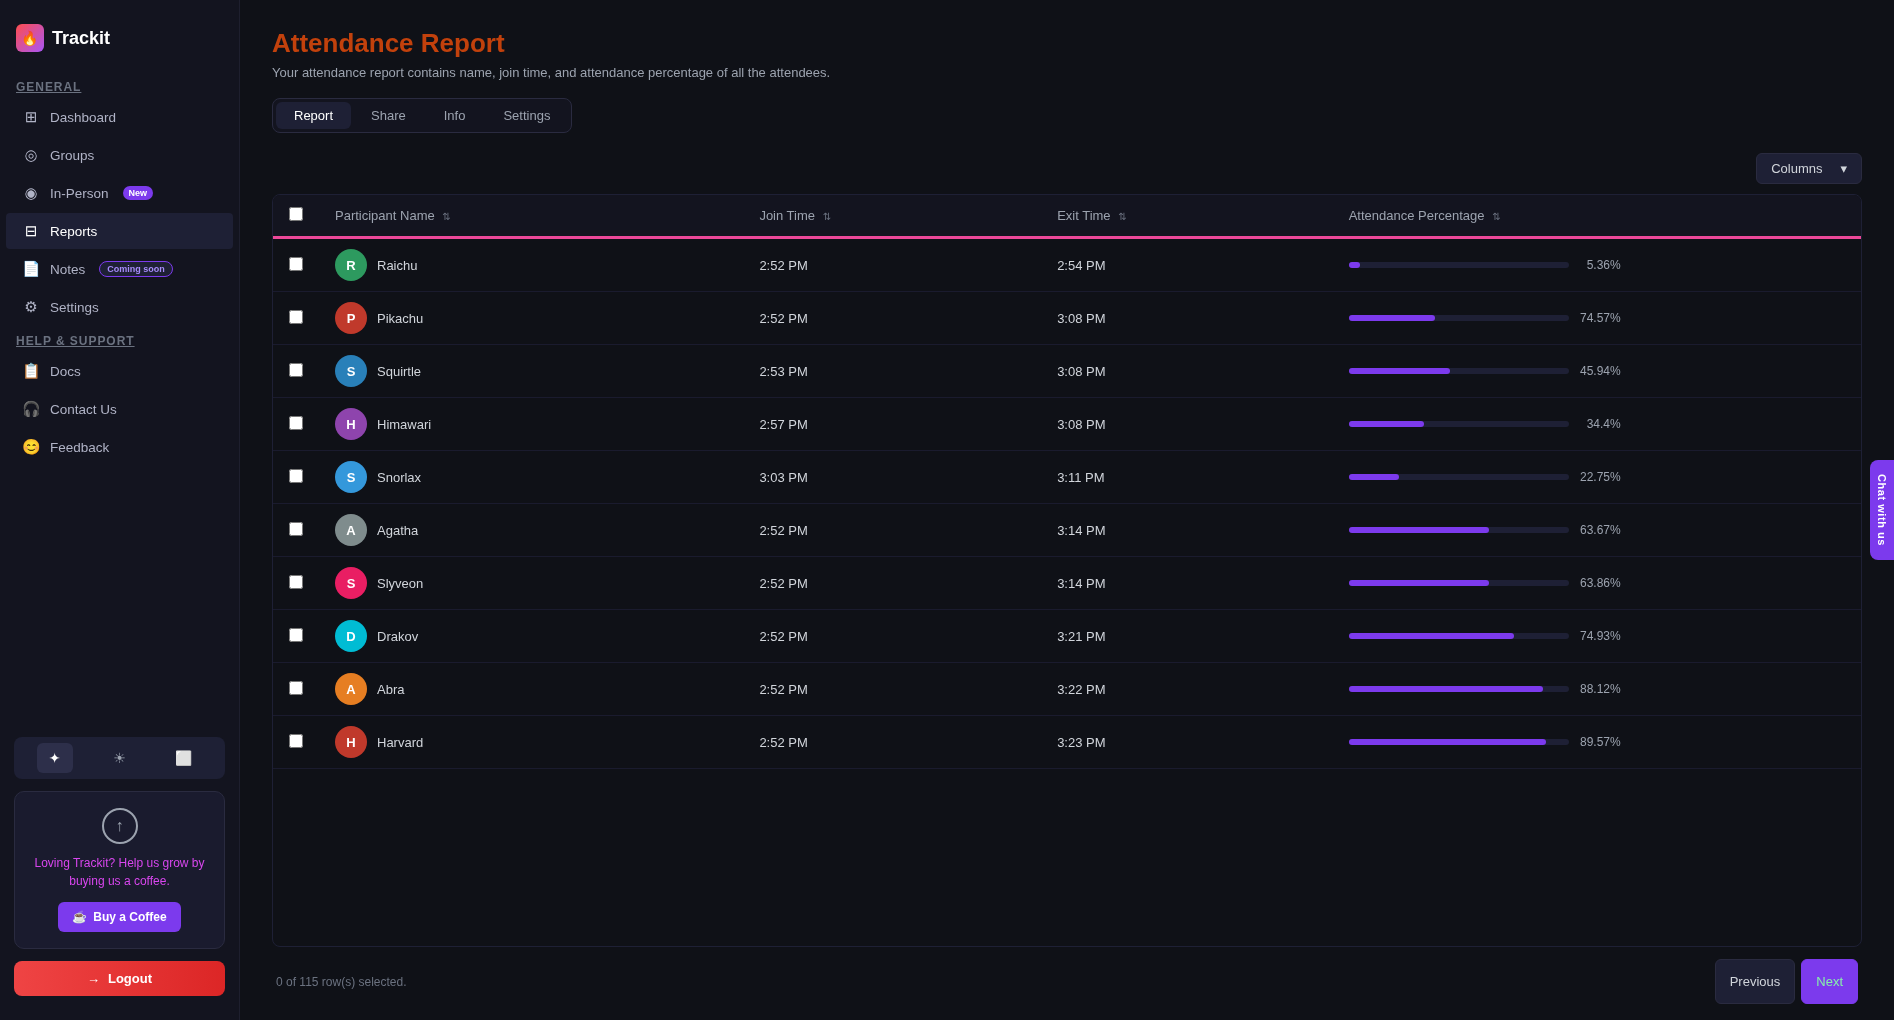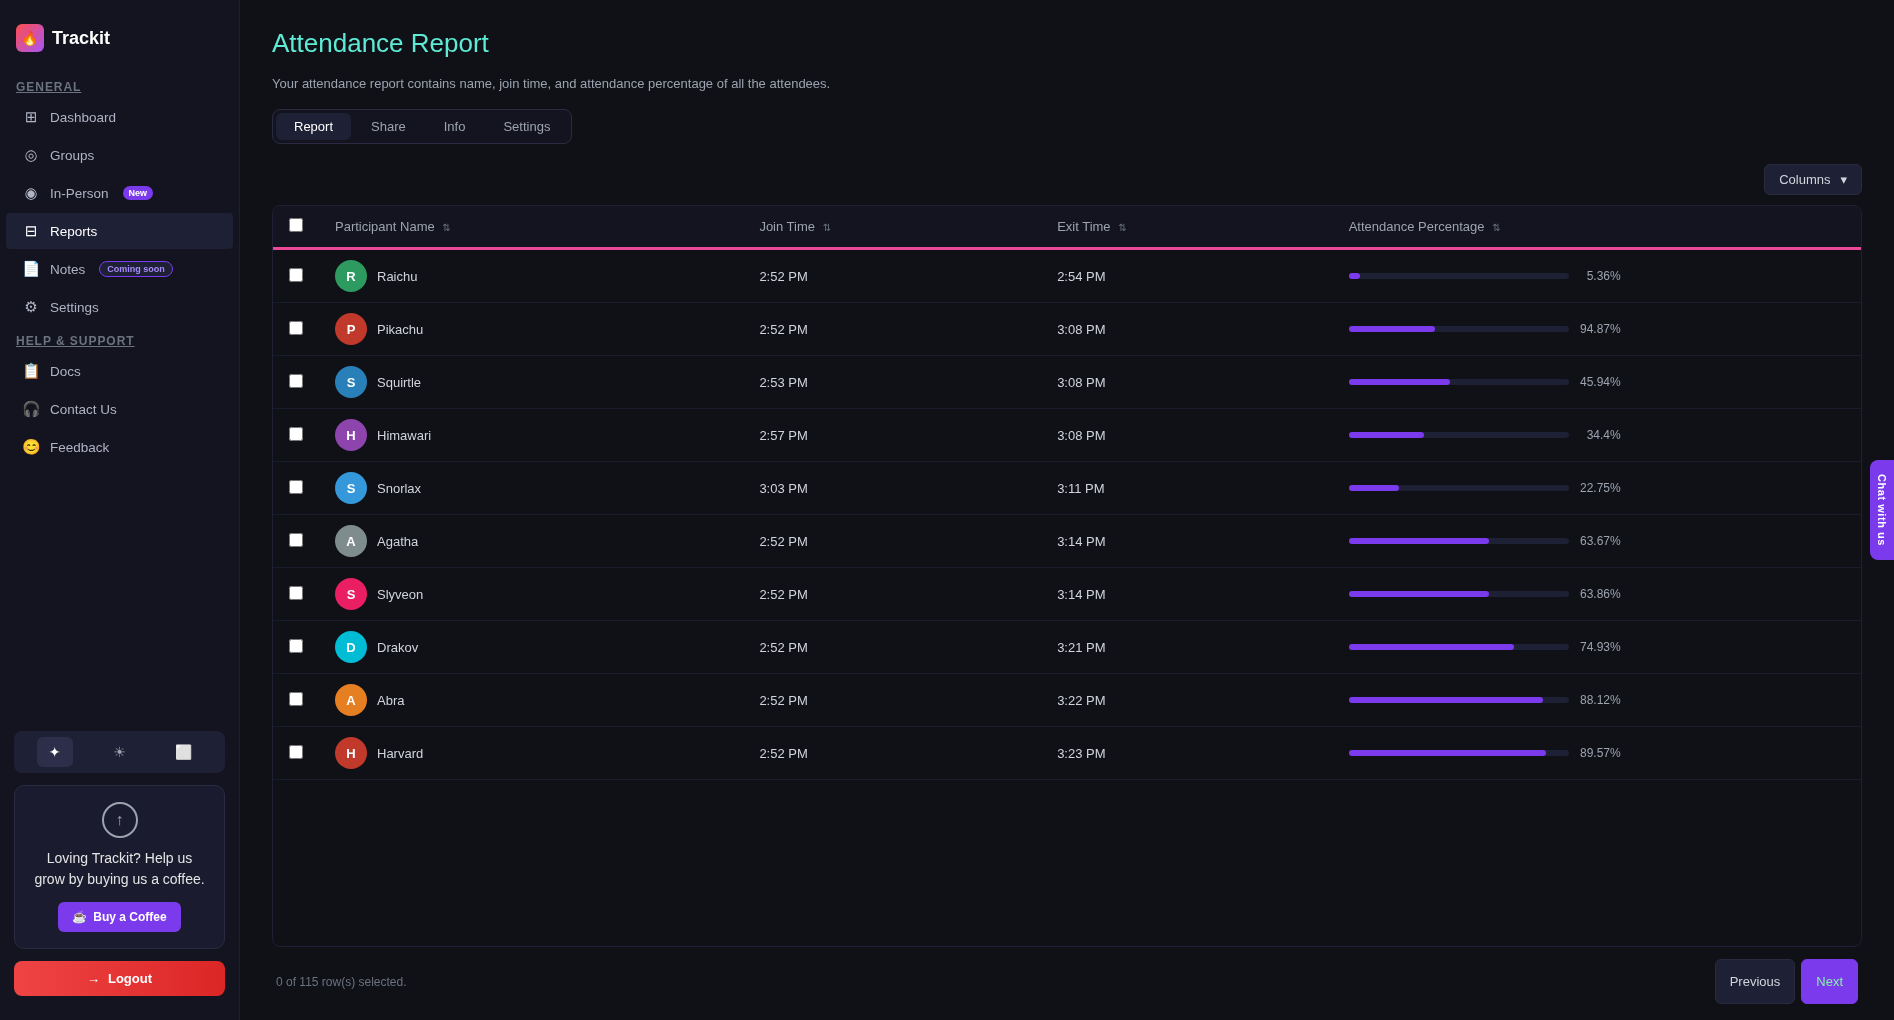--- a/index.html
+++ b/index.html
@@ -124,22 +124,22 @@
     .coffee-icon {
       width: 36px; height: 36px;
       border-radius: 50%;
       border: 2px solid #9ca3af;
       display: flex; align-items: center; justify-content: center;
       margin: 0 auto 10px;
       font-size: 16px;
       color: #9ca3af;
     }
     .coffee-text {
-      font-size: 14px;
-      color: #e5e5e5;
+      font-size: 12px;
+      color: #d946ef;
       line-height: 1.5;
       margin-bottom: 12px;
     }
     .coffee-btn {
       background: #7c3aed;
       color: #fff;
       border: none;
       border-radius: 6px;
       padding: 8px 14px;
       font-size: 12px;
@@ -165,23 +165,23 @@
     
     .main {
       flex: 1;
       display: flex;
       flex-direction: column;
       overflow: hidden;
       padding: 28px 32px 16px;
     }
     .page-title {
       font-size: 26px;
-      font-weight: 400;
-      color: #5eead4;
-      margin-bottom: 17px;
+      font-weight: 700;
+      color: #c2410c;
+      margin-bottom: 6px;
     }
     .page-subtitle {
       font-size: 13px;
       color: #9ca3af;
       margin-bottom: 18px;
     }
     .tabs {
       display: flex;
       gap: 2px;
       border: 1px solid #2a2b40;
@@ -210,21 +210,21 @@
       margin-bottom: 10px;
     }
     .columns-btn {
       background: #1e2035;
       border: 1px solid #2a2b40;
       color: #d1d5db;
       border-radius: 6px;
       padding: 7px 14px;
       font-size: 13px;
       cursor: pointer;
-      display: flex; align-items: center; gap: 10px;
+      display: flex; align-items: center; gap: 18px;
     }
     .table-container {
       flex: 1;
       overflow-y: auto;
       border: 1px solid #1e2035;
       border-radius: 8px;
     }
     table {
       width: 100%;
       border-collapse: collapse;
@@ -475,21 +475,21 @@
           <span>Pikachu</span>
         </div>
       </td>
       <td>2:52 PM</td>
       <td>3:08 PM</td>
       <td>
         <div class="bar-cell">
           <div class="bar-bg">
             <div class="bar-fill" style="width:39.47%"></div>
           </div>
-          <span class="pct-text">94.87%</span>
+          <span class="pct-text">74.57%</span>
         </div>
       </td>
     </tr>
           <tr>
       <td class="checkbox-cell">
         <input type="checkbox" style="">
       </td>
       <td>
         <div class="participant-cell">
           <div class="avatar" style="background:#2980b9">S</div>

